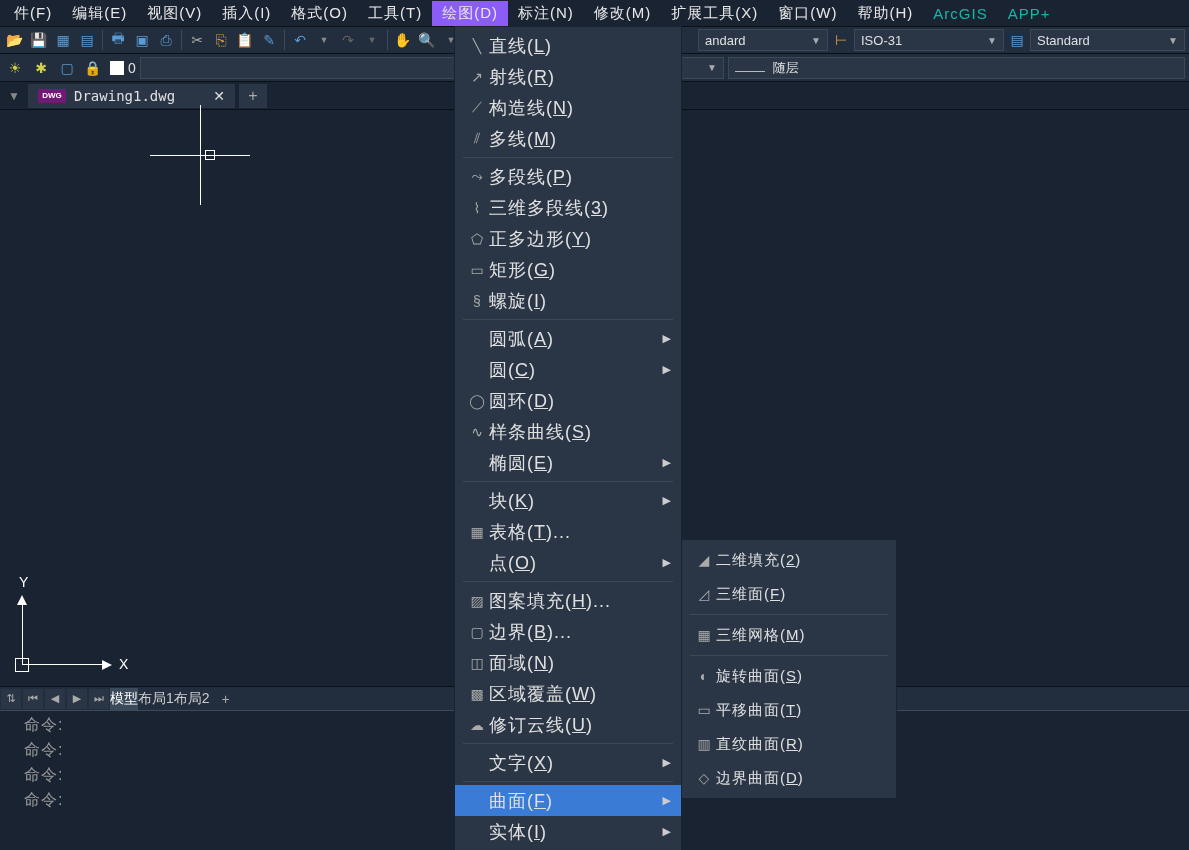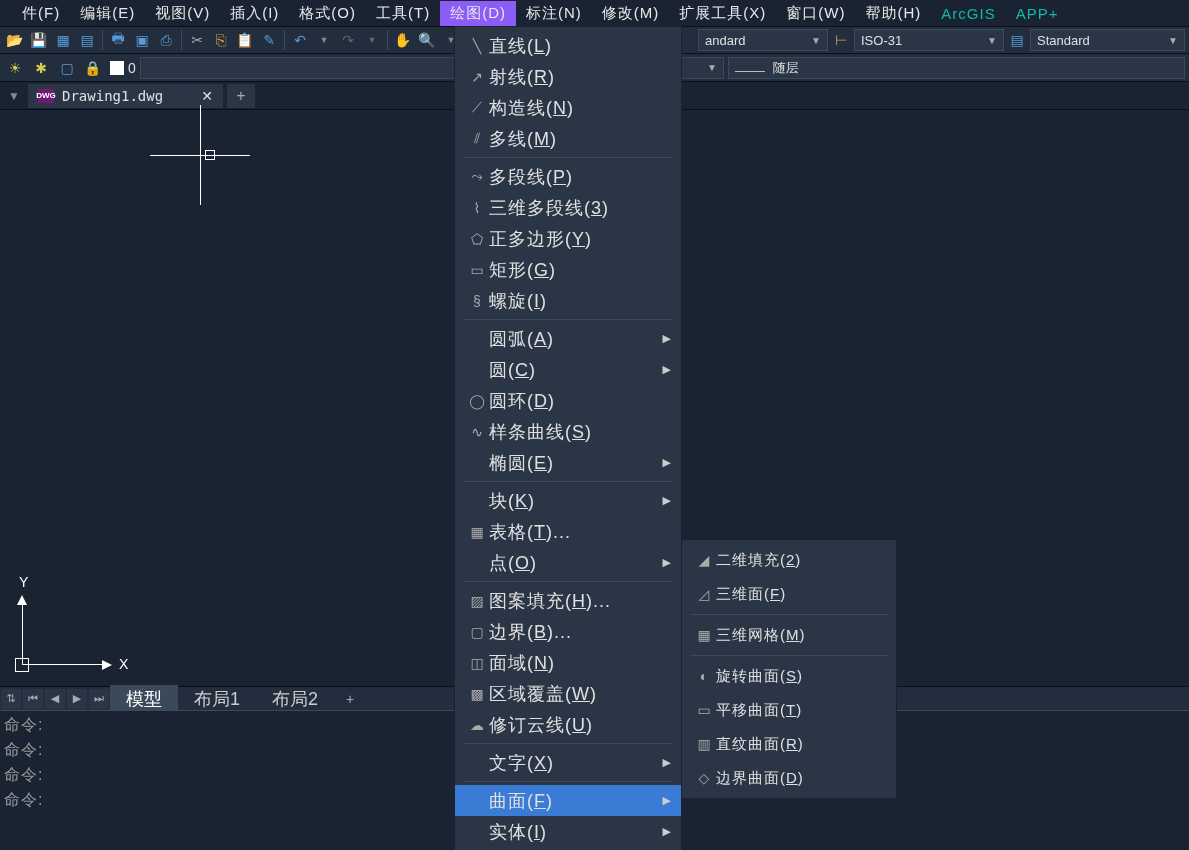--- a/index.html
+++ b/index.html
@@ -1,54 +1,54 @@
 <!DOCTYPE html>
 <html><head>
 <meta charset="utf-8">
 <style>
 *{margin:0;padding:0;box-sizing:border-box;font-family:"Microsoft YaHei","SimSun",sans-serif;user-select:none}
 body{background:#1a2332;color:#e0e0e0;width:1189px;height:850px;overflow:hidden;position:relative;font-size:14px}
-.menubar{display:flex;background:#1a2332;height:26px;align-items:center;padding-left:12px}
+.menubar{display:flex;background:#1a2332;height:26px;align-items:center;padding-left:4px}
 .menu-item{padding:3px 10px;cursor:pointer;white-space:nowrap;font-size:15px;color:#e8e8e8;letter-spacing:1px}
 .menu-item.active{background:#8b5cf6}
 .menu-item.highlight{color:#14b8a6}
 .toolbar{display:flex;background:#222d3d;height:28px;align-items:center;border-top:1px solid #0a1018;border-bottom:1px solid #0a1018;padding:0 4px;gap:2px}
 .tool-icon{width:22px;height:22px;display:flex;align-items:center;justify-content:center;cursor:pointer;font-size:14px}
 .tool-sep{width:1px;height:20px;background:#3a4a5a;margin:0 2px}
 .tool-dropdown{display:flex;align-items:center;background:#2a3545;border:1px solid #3a4a5a;height:22px;padding:0 6px;gap:8px;font-size:13px;min-width:140px;justify-content:space-between}
 .tool-arrow{font-size:10px;color:#aaa}
 .layerbar{display:flex;background:#222d3d;height:28px;align-items:center;border-bottom:1px solid #0a1018;padding:0 4px;gap:4px}
 .layer-swatch{width:14px;height:14px;margin-left:2px}
 .layer-dropdown{flex:1;display:flex;align-items:center;background:#2a3545;border:1px solid #3a4a5a;height:22px;padding:0 6px;justify-content:space-between;font-size:13px}
 .tabbar{display:flex;background:#1a2332;height:28px;align-items:center;padding:0 4px;gap:4px;border-bottom:1px solid #0a1018}
 .tab-arrow{width:20px;text-align:center;color:#888;font-size:12px;cursor:pointer}
 .file-tab{display:flex;align-items:center;background:#2a3545;padding:3px 10px;gap:8px;height:24px}
-.file-tab-icon{width:16px;height:14px;background:#701a75;display:inline-flex;align-items:center;justify-content:center;font-size:8px;color:#fff;font-weight:bold}
+.file-tab-icon{width:28px;height:14px;background:#701a75;display:inline-flex;align-items:center;justify-content:center;font-size:8px;color:#fff;font-weight:bold}
 .file-tab-name{font-family:Consolas,monospace;font-size:14px;color:#e0e0e0}
 .file-tab-close{cursor:pointer;font-size:14px;margin-left:30px}
 .file-tab-add{width:28px;height:24px;display:flex;align-items:center;justify-content:center;background:#2a3545;cursor:pointer;font-size:16px;color:#aaa}
 .canvas{position:absolute;top:110px;left:0;right:0;bottom:165px;background:#1a2332}
 .crosshair{position:absolute;top:30px;left:150px}
 .crosshair-h{position:absolute;width:100px;height:1px;background:#fff;top:15px;left:0}
 .crosshair-v{position:absolute;width:1px;height:100px;background:#fff;top:-35px;left:50px}
 .crosshair-box{position:absolute;width:10px;height:10px;border:1px solid #fff;top:10px;left:55px}
 .ucs{position:absolute;bottom:20px;left:12px}
 .ucs-y{position:absolute;width:1px;height:60px;background:#fff;bottom:0;left:10px}
 .ucs-y-arrow{position:absolute;bottom:60px;left:5px;width:0;height:0;border-left:5px solid transparent;border-right:5px solid transparent;border-bottom:10px solid #fff}
 .ucs-y-label{position:absolute;bottom:75px;left:7px;color:#fff;font-size:14px}
 .ucs-x{position:absolute;width:80px;height:1px;background:#fff;bottom:0;left:10px}
 .ucs-x-arrow{position:absolute;bottom:-5px;left:90px;width:0;height:0;border-top:5px solid transparent;border-bottom:5px solid transparent;border-left:10px solid #fff}
 .ucs-x-label{position:absolute;bottom:-7px;left:107px;color:#fff;font-size:14px}
 .ucs-box{position:absolute;width:14px;height:14px;border:1px solid #fff;bottom:-7px;left:3px}
 .bottombar{position:absolute;bottom:140px;left:0;right:0;height:24px;display:flex;background:#222d3d;border-top:1px solid #0a1018;align-items:center}
 .nav-btn{width:20px;height:20px;display:flex;align-items:center;justify-content:center;background:#2a3545;margin:0 1px;cursor:pointer;font-size:11px;color:#aaa}
-.layout-tab{padding:2px 16px;cursor:pointer;font-size:18px;color:#ccc}
+.layout-tab{padding:2px 0;cursor:pointer;font-size:14px;color:#ccc}
 .layout-tab.active{background:#3a4a5a;color:#fff}
 .layout-add{padding:2px 12px;cursor:pointer;color:#aaa}
-.cmdpanel{position:absolute;bottom:0;left:0;right:0;height:140px;background:#1a2332;border-top:1px solid #3a4a5a;padding:4px 4px;font-size:16px;color:#999}
+.cmdpanel{position:absolute;bottom:0;left:0;right:0;height:140px;background:#1a2332;border-top:1px solid #3a4a5a;padding:4px 24px;font-size:16px;color:#999}
 .cmd-line{margin-bottom:4px;letter-spacing:1px}
 .dropdown-menu{position:absolute;top:26px;left:454px;background:#2a3545;border:1px solid #1a2332;min-width:228px;z-index:100;padding:3px 0}
 .dm-item{display:flex;align-items:center;padding:5px 10px;cursor:pointer;position:relative;height:31px}
 .dm-item.highlighted{background:#3a7bd5}
 .dm-icon{width:24px;height:18px;display:flex;align-items:center;justify-content:center;font-size:14px;color:#aaa}
 .dm-label{flex:1;font-size:18px;color:#e0e0e0;letter-spacing:1px}
 .dm-label u{text-decoration:underline}
 .dm-arrow{font-size:11px;color:#ccc;margin-left:10px}
 .dm-sep{height:1px;background:#3a4a5a;margin:3px 8px}
 .submenu{position:absolute;top:539px;left:681px;background:#2a3545;border:1px solid #1a2332;min-width:216px;z-index:101;padding:3px 0}

